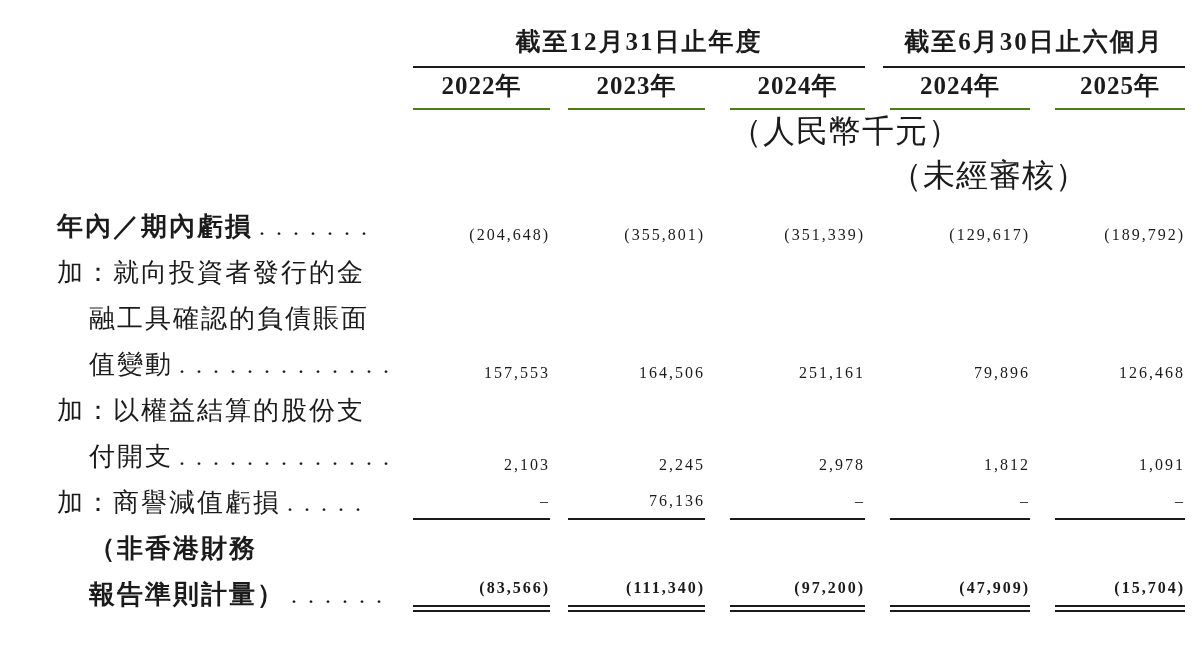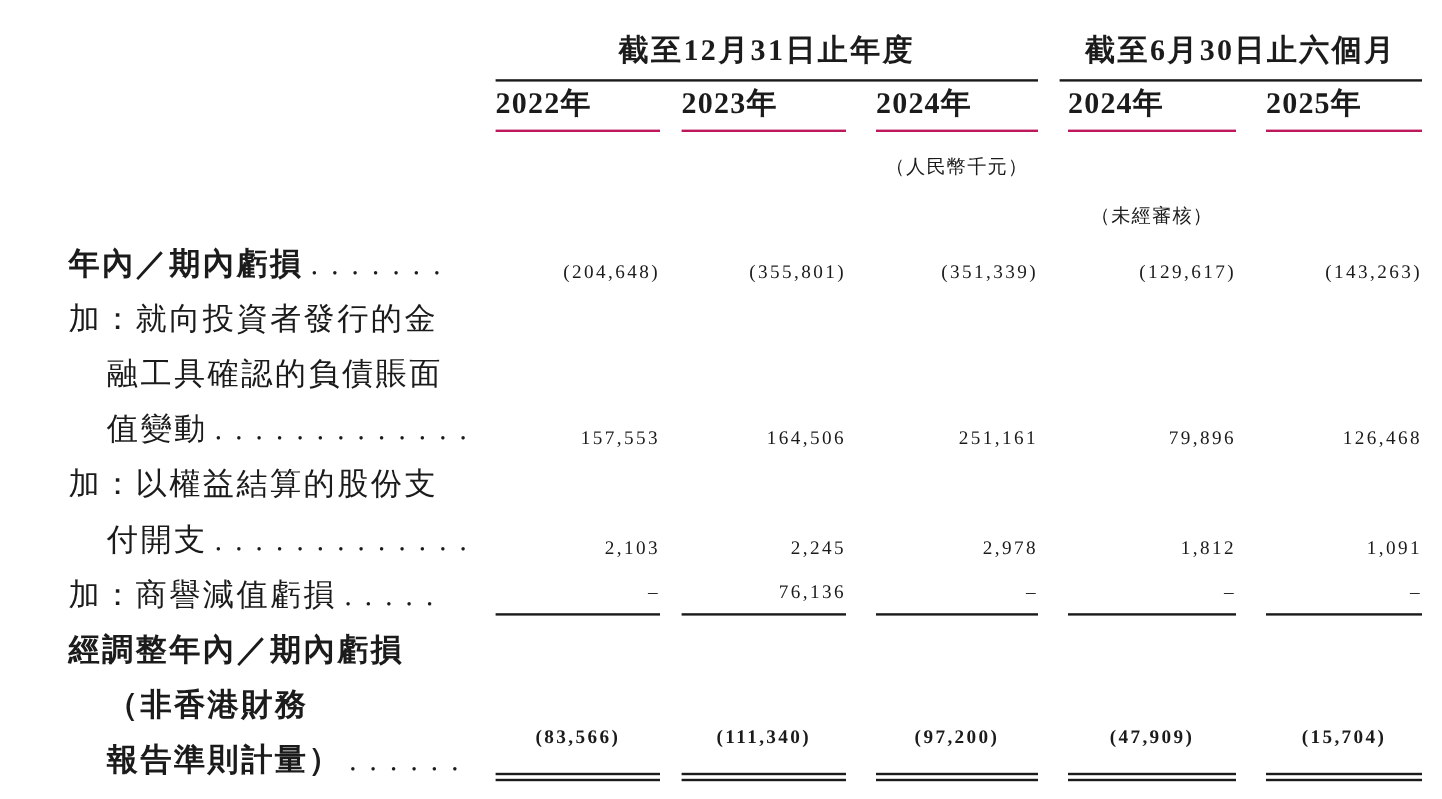--- a/index.html
+++ b/index.html
@@ -49,31 +49,31 @@
     text-align: center;
     font-weight: bold;
     font-size: 25px;
     letter-spacing: 2px;
     border-bottom: 2px solid #1b1b1b;
     padding-bottom: 8px;
   }
   .grp2 { margin-left: 25px; }
   .r-years td { height: 42px; }
   .yr {
-    text-align: left;
+    text-align: center;
     font-weight: bold;
     font-size: 25px;
     letter-spacing: 1px;
-    border-bottom: 2px solid #be185d;
+    border-bottom: 2px solid #4d7c0f;
     padding-bottom: 6px;
   }
   .r-note td { height: 40px; }
   .r-note2 td { height: 41px; }
   .note {
-    font-size: 16px;
+    font-size: 32px;
     letter-spacing: 1px;
     text-align: center;
     white-space: nowrap;
   }
   
   .r-data td { height: 46px; }
   .lbl {
     font-size: 26px;
     letter-spacing: 2px;
     white-space: nowrap;
@@ -91,22 +91,21 @@
     font-size: 16px;
     letter-spacing: 2px;
   }
   .vb { font-weight: bold; }
   .u1 {
     border-bottom: 2px solid #1b1b1b;
     padding-bottom: 8px;
   }
   .u2 {
     border-bottom: 7px double #1b1b1b;
-    padding-bottom: 20px;
-    text-align: center;
+    padding-bottom: 8px;
   }
 </style>
 </head>
 <body>
 
 <div class="page">
   <table class="fin">
     <colgroup>
       <col class="c-label">
         <col class="c-n1">
@@ -178,21 +177,21 @@
       <td>
             <div class="ln v">(355,801)</div>
           </td>
       <td>
             <div class="ln v">(351,339)</div>
           </td>
       <td>
             <div class="ln v">(129,617)</div>
           </td>
       <td>
-            <div class="ln v">(143,263)</div>
+            <div class="ln v">(189,792)</div>
           </td>
     </tr>
 
     <tr class="r-data">
       <td class="lbl" colspan="6">
         <span>加：就向投資者發行的金</span>
       </td>
     </tr>
 
     <tr class="r-data">
@@ -263,25 +262,20 @@
             <div class="ln v u1">–</div>
           </td>
       <td>
             <div class="ln v u1">–</div>
           </td>
       <td>
             <div class="ln v u1">–</div>
           </td>
     </tr>
 
-    <tr class="r-data">
-      <td class="lbl" colspan="6">
-        <span class="b">經調整年內／期內虧損</span>
-      </td>
-    </tr>
 
     <tr class="r-data">
       <td class="lbl ind" colspan="6">
         <span class="b">（非香港財務</span>
       </td>
     </tr>
 
     <tr class="r-data">
       <td class="lbl ind">
         <span class="b">報告準則計量）</span><span class="dots">......</span>

